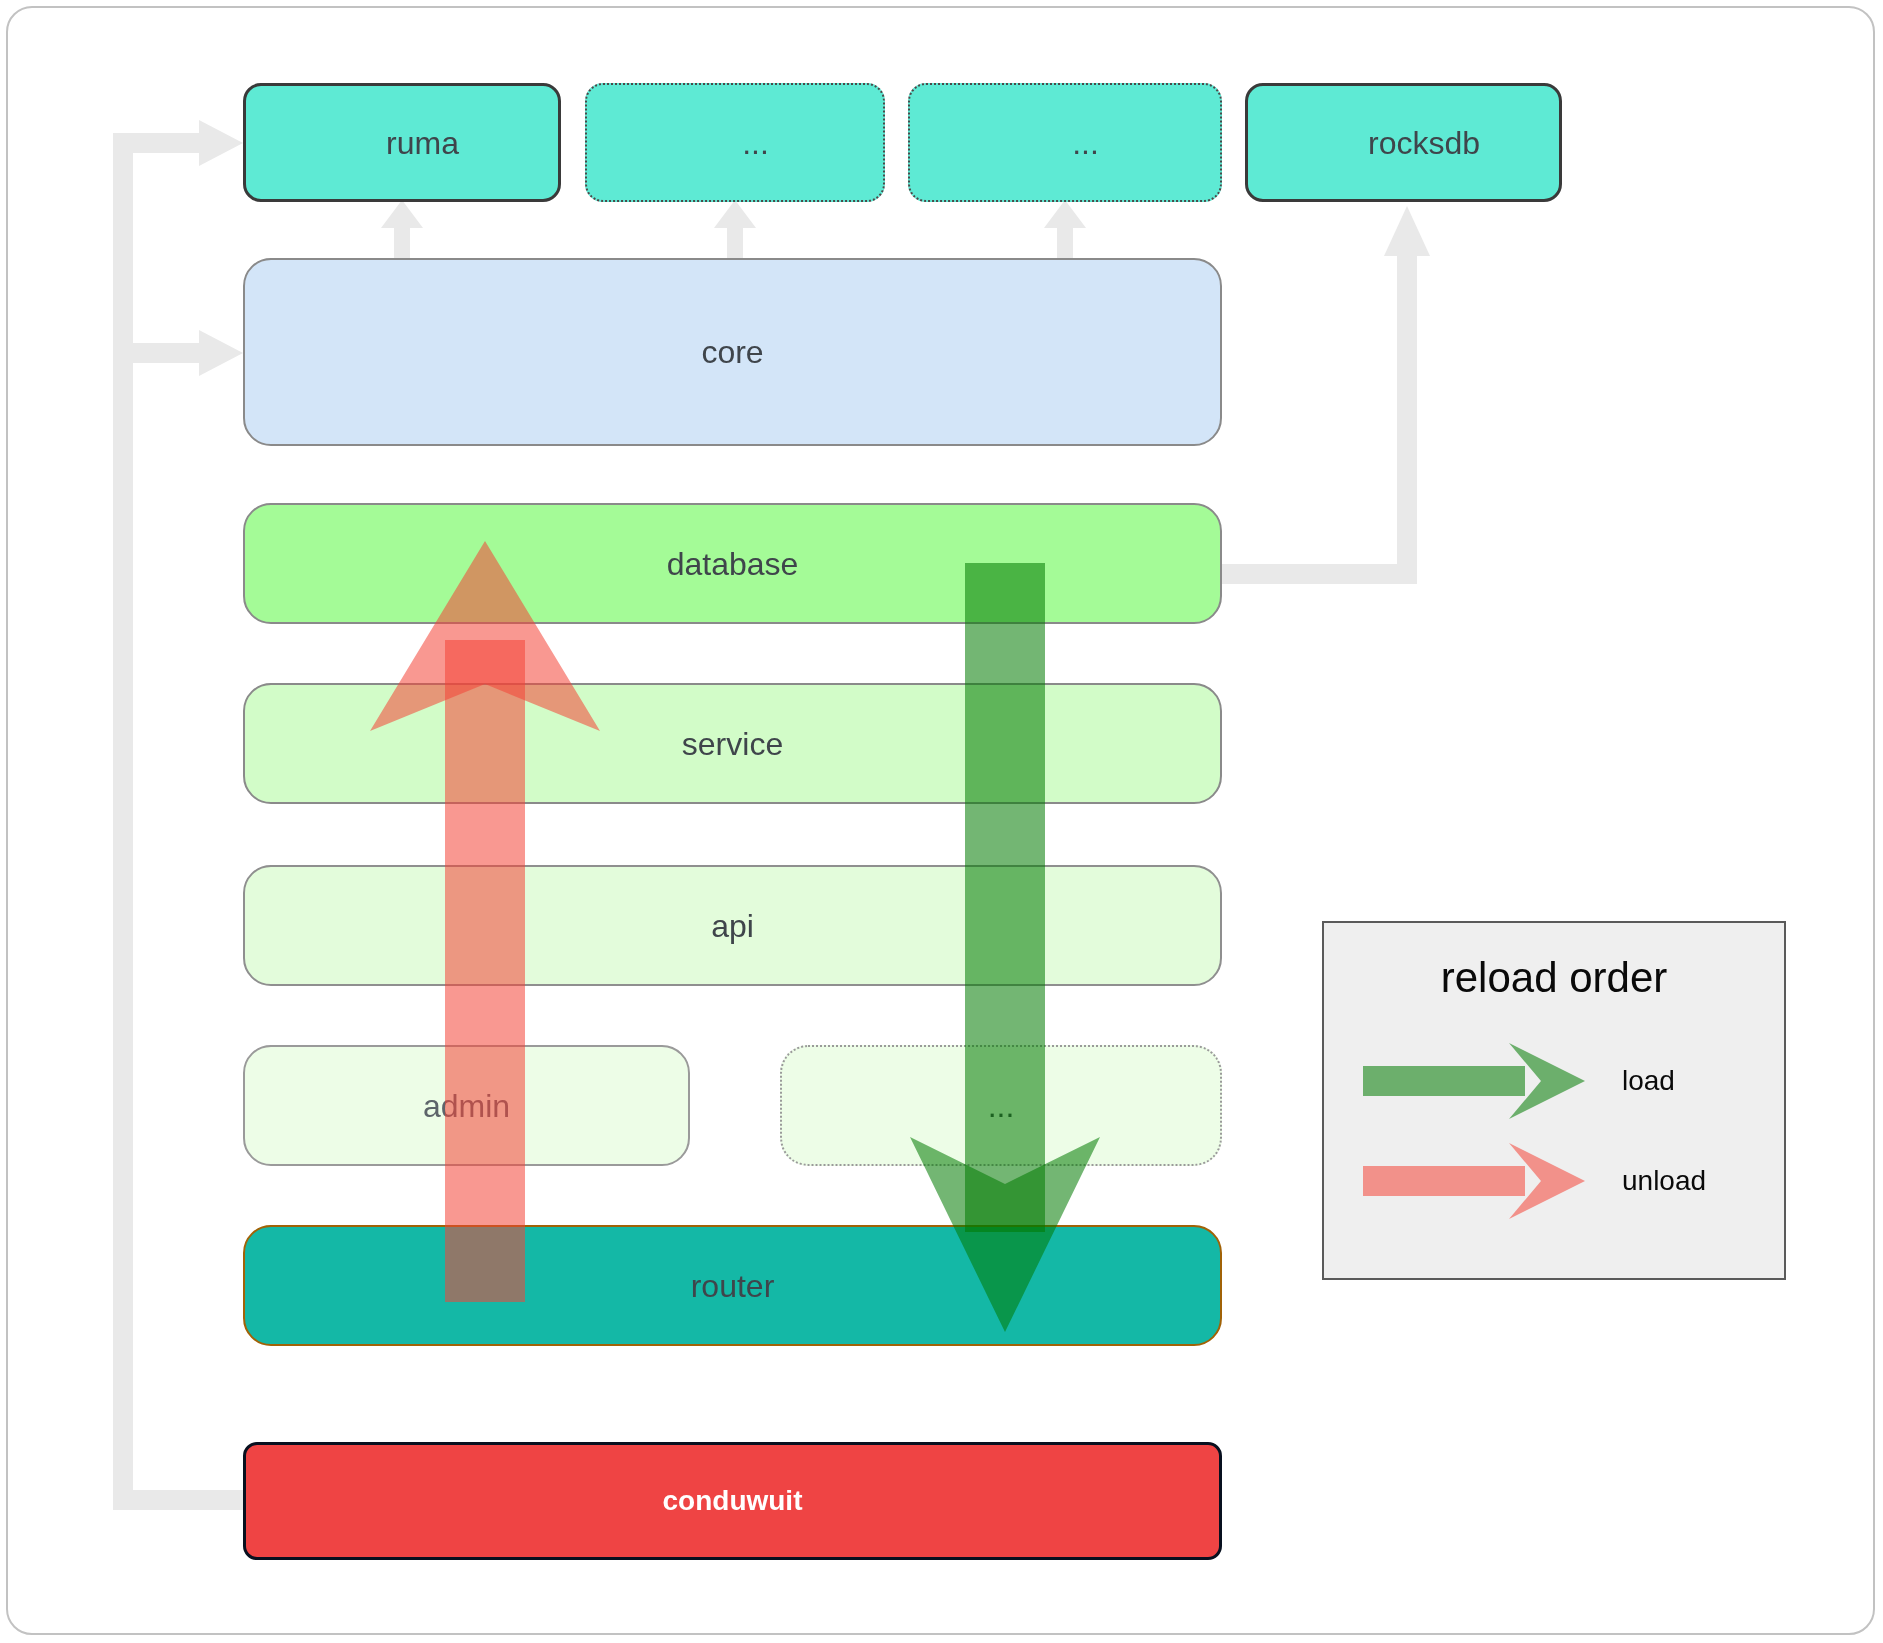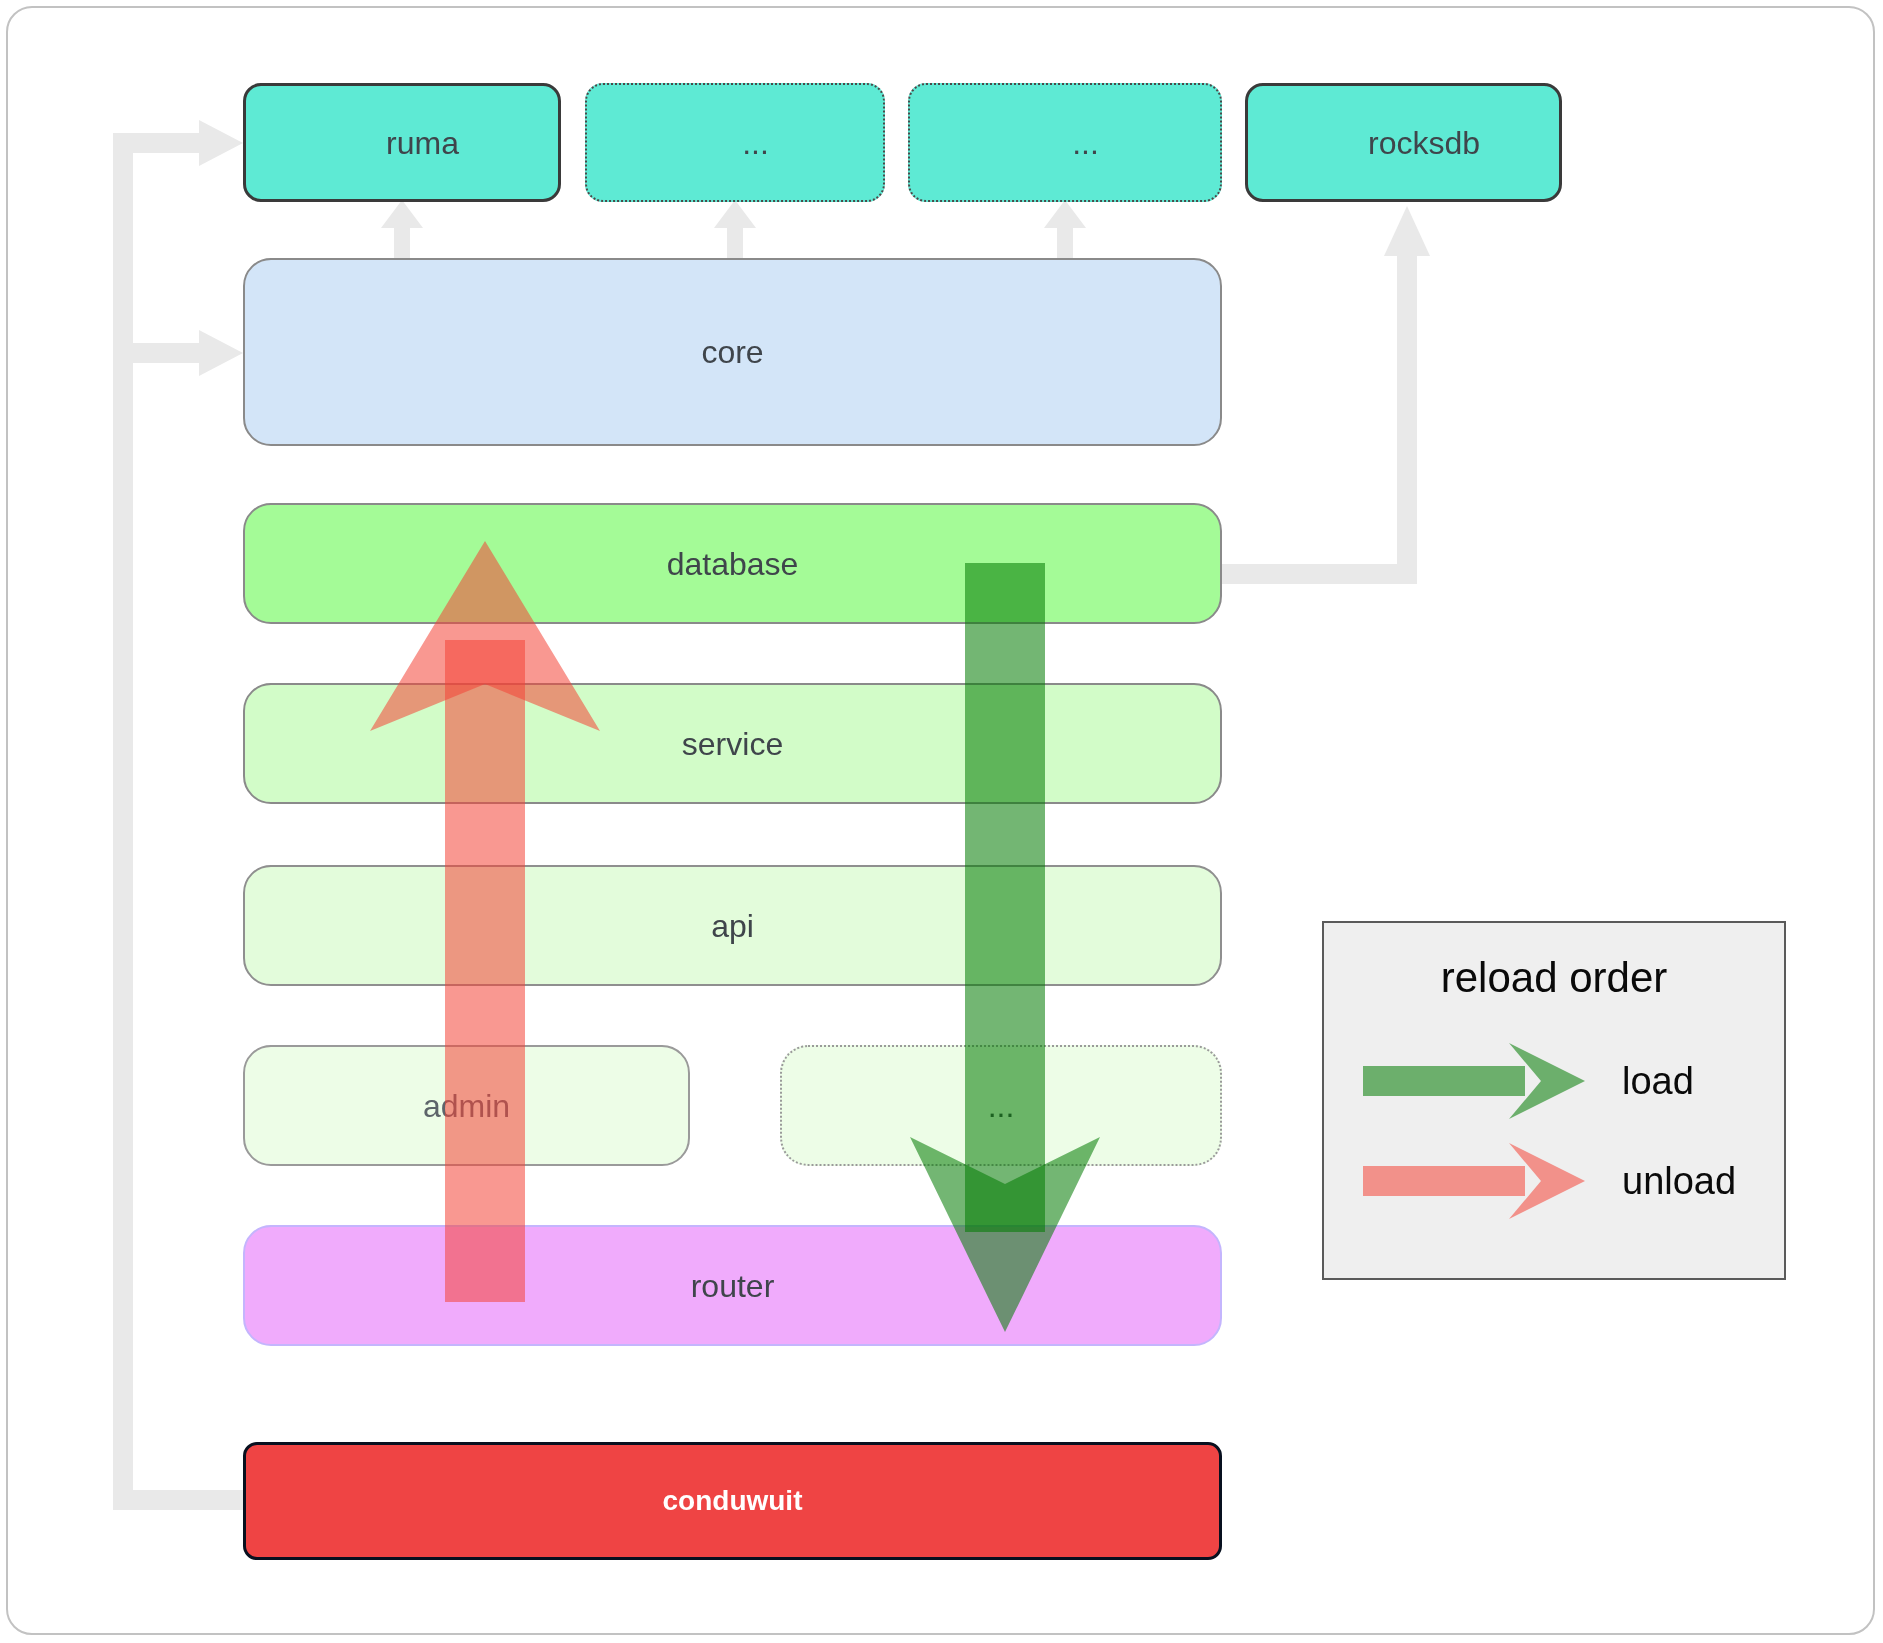--- a/index.html
+++ b/index.html
@@ -10,28 +10,28 @@
   .box{position:absolute;box-sizing:border-box;display:flex;align-items:center;justify-content:center;
        font-size:32px;color:#3f454b;border-radius:28px;line-height:1;}
   .box.peach{background:#5eead4;border:3px solid #3a3a3a;border-radius:18px;padding-left:41px;}
   .box.peach.dotted{border:2px dotted #4a4a4a;}
   .box.core{background:#d3e5f8;border:2px solid #8a8a8a;}
   .box.db{background:#a4fb97;border:2px solid #8a8a8a;}
   .box.service{background:#d2fcc8;border:2px solid #8a8a8a;}
   .box.api{background:#e3fcdb;border:2px solid #8f8f8f;}
   .box.admin{background:#edfde7;border:2px solid #9a9a9a;color:#5d646a;text-align:right;}
   .box.admin.dotted{border:2px dotted #9a9a9a;color:#3f454b;}
-  .box.router{background:#f0abfc;border:2px solid #c4b5fd;}
+  .box.router{background:#14b8a6;border:2px solid #a16207;}
   .box.conduwuit{background:#ef4444;border:3px solid #08101f;border-radius:14px;color:#ffffff;font-size:28px;font-weight:700;}
   #legend{position:absolute;left:1322px;top:921px;width:464px;height:359px;background:#efefef;
           border:2px solid #5a5a5a;box-sizing:border-box;}
   #legend-title{position:absolute;left:1322px;top:950px;width:464px;height:56px;display:flex;align-items:center;justify-content:center;
                 font-size:42px;color:#0a0a0a;}
   .legend-label{position:absolute;left:1622px;width:160px;height:56px;display:flex;align-items:center;
-                font-size:38px;color:#0a0a0a;text-align:right;}
+                font-size:28px;color:#0a0a0a;text-align:right;}
 </style>
 </head>
 <body>
 
 <div id="stage">
   <div id="frame"></div>
 
   <svg class="overlay">
     <g fill="#e9e9e9">
       <rect x="113" y="133" width="20" height="1377"></rect>

